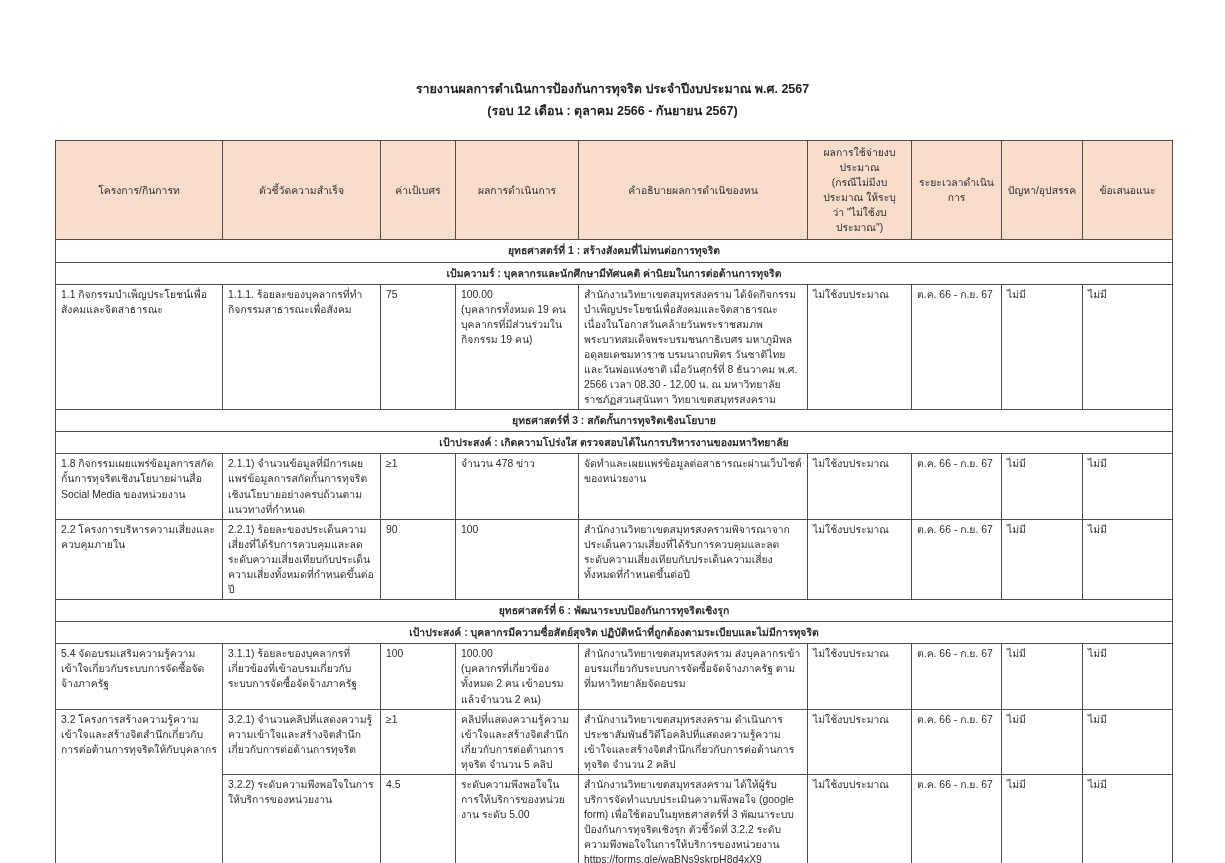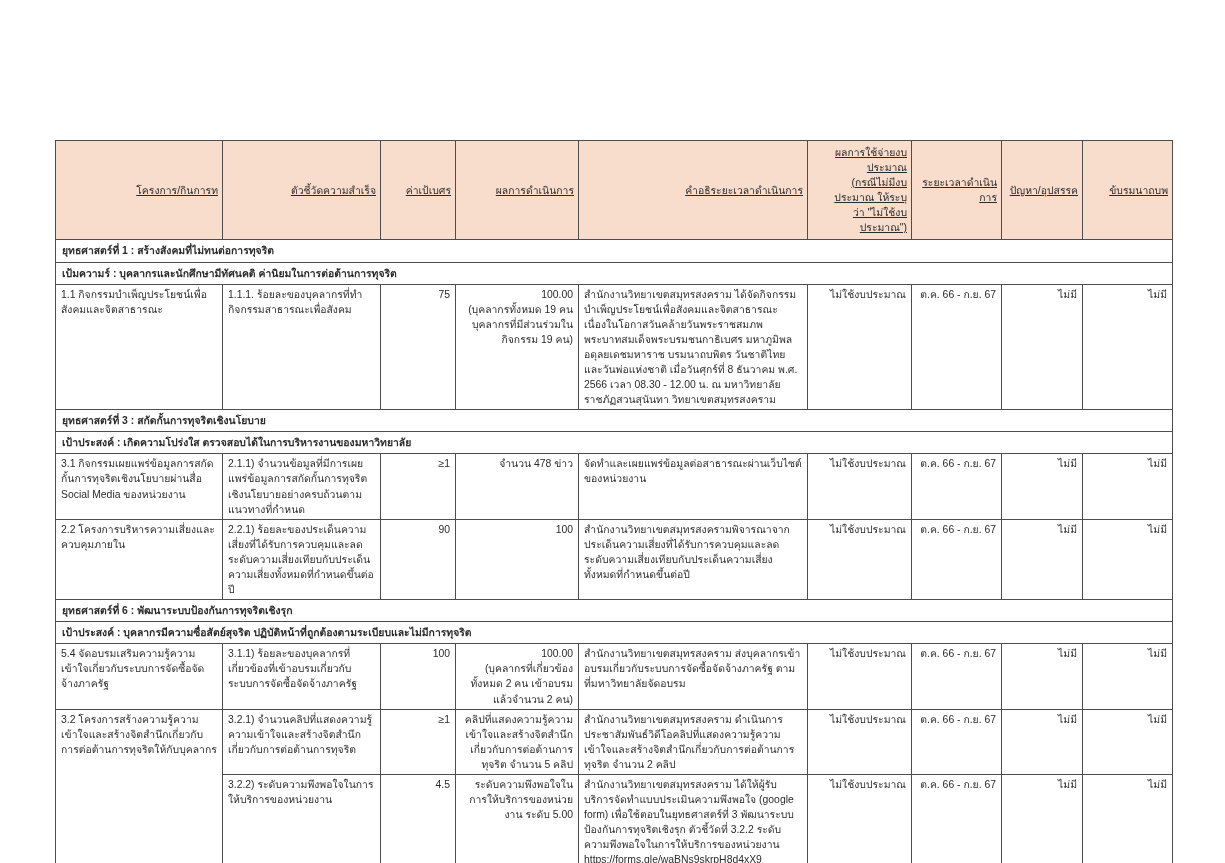--- a/index.html
+++ b/index.html
@@ -8,59 +8,61 @@
     position:relative; width:1225px; height:863px; background:#ffffff;
     font-family:"Liberation Sans","DejaVu Sans",sans-serif; color:#2b2b2b; overflow:hidden;
   }
   .titles { padding-top:78px; text-align:center; font-size:12.5px; font-weight:bold; line-height:22px; color:#222; }
   table.report {
     position:absolute; left:55px; top:140px; width:1117px;
     border-collapse:collapse; table-layout:fixed; font-size:10.4px; line-height:1.45;
   }
   .report td, .report th { border:1px solid #4d4d4d; vertical-align:top; padding:2px 5px; white-space:pre-line; font-weight:normal; }
   .report th {
-    background:#f8ddcd; text-align:right; vertical-align:middle; height:56px; padding:4px 4px;text-decoration:underline;
+    background:#f8ddcd; text-align:center; vertical-align:middle; height:56px; padding:4px 4px;
   }
-  td.center { text-align:right; }
-  tr.strategy-row td, tr.goal-row td { font-weight:bold; padding:3px 6px; white-space:normal; }
+  td.center { text-align:left; }
+  tr.strategy-row td, tr.goal-row td { font-weight:bold; padding:3px 6px; white-space:normal;text-align:center; }
   .col1{width:167px}.col2{width:158px}.col3{width:75px}.col4{width:123px}
   .col5{width:229px}.col6{width:104px}.col7{width:90px}.col8{width:81px}.col9{width:90px}
 </style>
 </head>
 <body>
 
 <div class="page">
   <div class="titles">
+    <div>รายงานผลการดำเนินการป้องกันการทุจริต ประจำปีงบประมาณ พ.ศ. 2567</div>
+    <div>(รอบ 12 เดือน : ตุลาคม 2566 - กันยายน 2567)</div>
   </div>
 
   <table class="report">
     <colgroup>
       <col class="col1">
         <col class="col2">
         <col class="col3">
         <col class="col4">
         <col class="col5">
       <col class="col6">
         <col class="col7">
         <col class="col8">
         <col class="col9">
     </colgroup>
     <thead>
       <tr>
         <th>โครงการ/กินการท</th>
         <th>ตัวชี้วัดความสำเร็จ</th>
         <th>ค่าเป้เบศร</th>
         <th>ผลการดำเนินการ</th>
-        <th>คำอธิระยะเวลาดำเนินการ</th>
+        <th>คำอธิบายผลการดำเนิของหน</th>
         <th>ผลการใช้จ่ายงบประมาณ
 (กรณีไม่มีงบประมาณ ให้ระบุ
 ว่า "ไม่ใช้งบประมาณ")</th>
         <th>ระยะเวลาดำเนินการ</th>
         <th>ปัญหา/อุปสรรค</th>
-        <th>ข้บรมนาถบพ</th>
+        <th>ข้อเสนอแนะ</th>
       </tr>
     </thead>
     <tbody>
 
       <tr class="strategy-row" style="height:19px">
         <td colspan="9">ยุทธศาสตร์ที่ 1 : สร้างสังคมที่ไม่ทนต่อการทุจริต</td>
       </tr>
       <tr class="goal-row" style="height:20px">
         <td colspan="9">เป้มความร์ : บุคลากรและนักศึกษามีทัศนคติ ค่านิยมในการต่อต้านการทุจริต</td>
       </tr>
@@ -78,21 +80,21 @@
         <td class="center">ไม่มี</td>
       </tr>
 
       <tr class="strategy-row" style="height:19px">
         <td colspan="9">ยุทธศาสตร์ที่ 3 : สกัดกั้นการทุจริตเชิงนโยบาย</td>
       </tr>
       <tr class="goal-row" style="height:20px">
         <td colspan="9">เป้าประสงค์ : เกิดความโปร่งใส ตรวจสอบได้ในการบริหารงานของมหาวิทยาลัย</td>
       </tr>
       <tr style="height:57px">
-        <td>3.1 กิจกรรมเผยแพร่ข้อมูลการสกัดกั้นการทุจริตเชิงนโยบายผ่านสื่อ Social Media ของหน่วยงาน</td>
+        <td>1.8 กิจกรรมเผยแพร่ข้อมูลการสกัดกั้นการทุจริตเชิงนโยบายผ่านสื่อ Social Media ของหน่วยงาน</td>
         <td>2.1.1) จำนวนข้อมูลที่มีการเผยแพร่ข้อมูลการสกัดกั้นการทุจริตเชิงนโยบายอย่างครบถ้วนตามแนวทางที่กำหนด</td>
         <td class="center">≥1</td>
         <td class="center">จำนวน 478 ข่าว</td>
         <td>จัดทำและเผยแพร่ข้อมูลต่อสาธารณะผ่านเว็บไซต์ของหน่วยงาน</td>
         <td class="center">ไม่ใช้งบประมาณ</td>
         <td class="center">ต.ค. 66 - ก.ย. 67</td>
         <td class="center">ไม่มี</td>
         <td class="center">ไม่มี</td>
       </tr>
       <tr style="height:70px">

